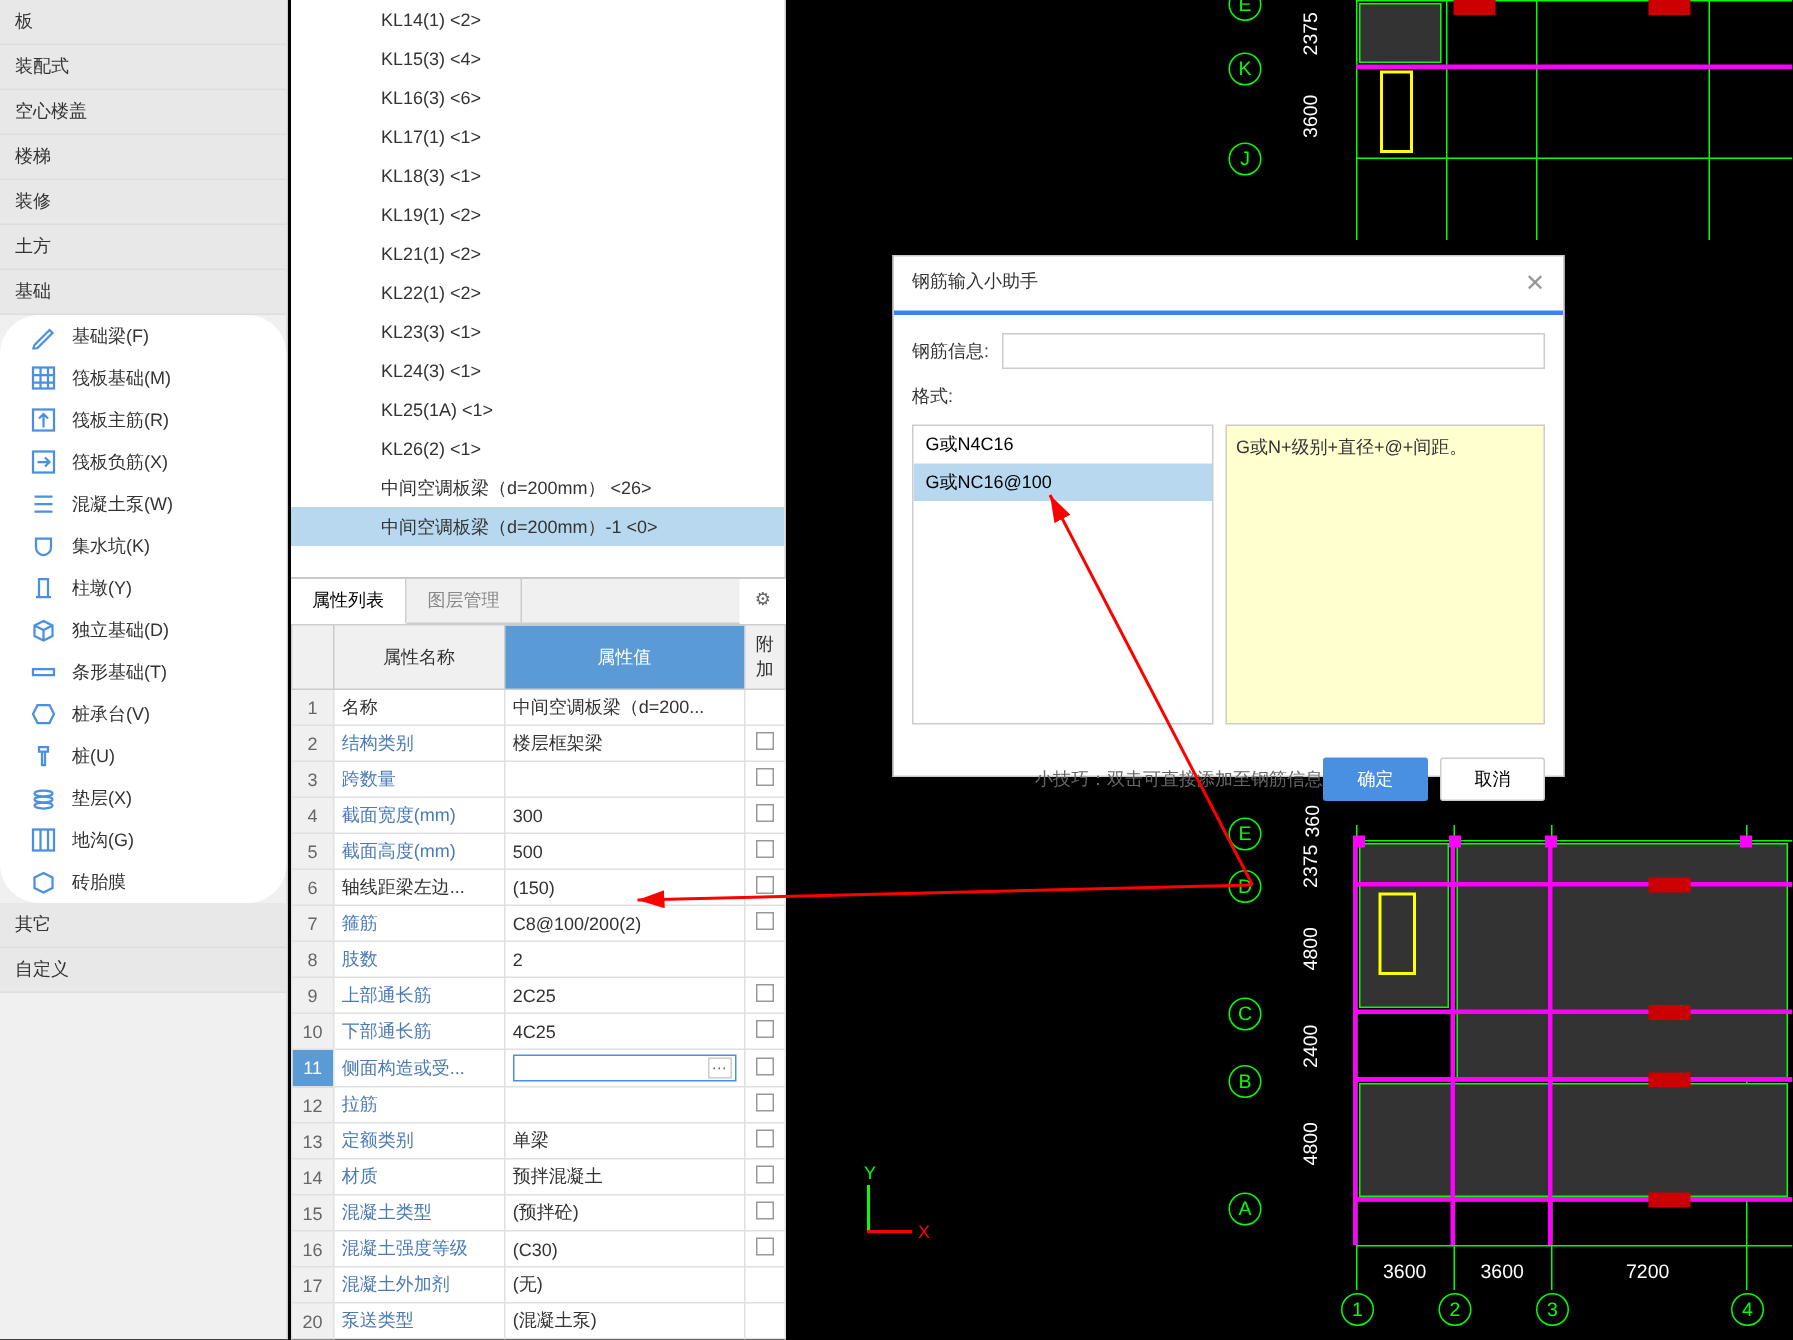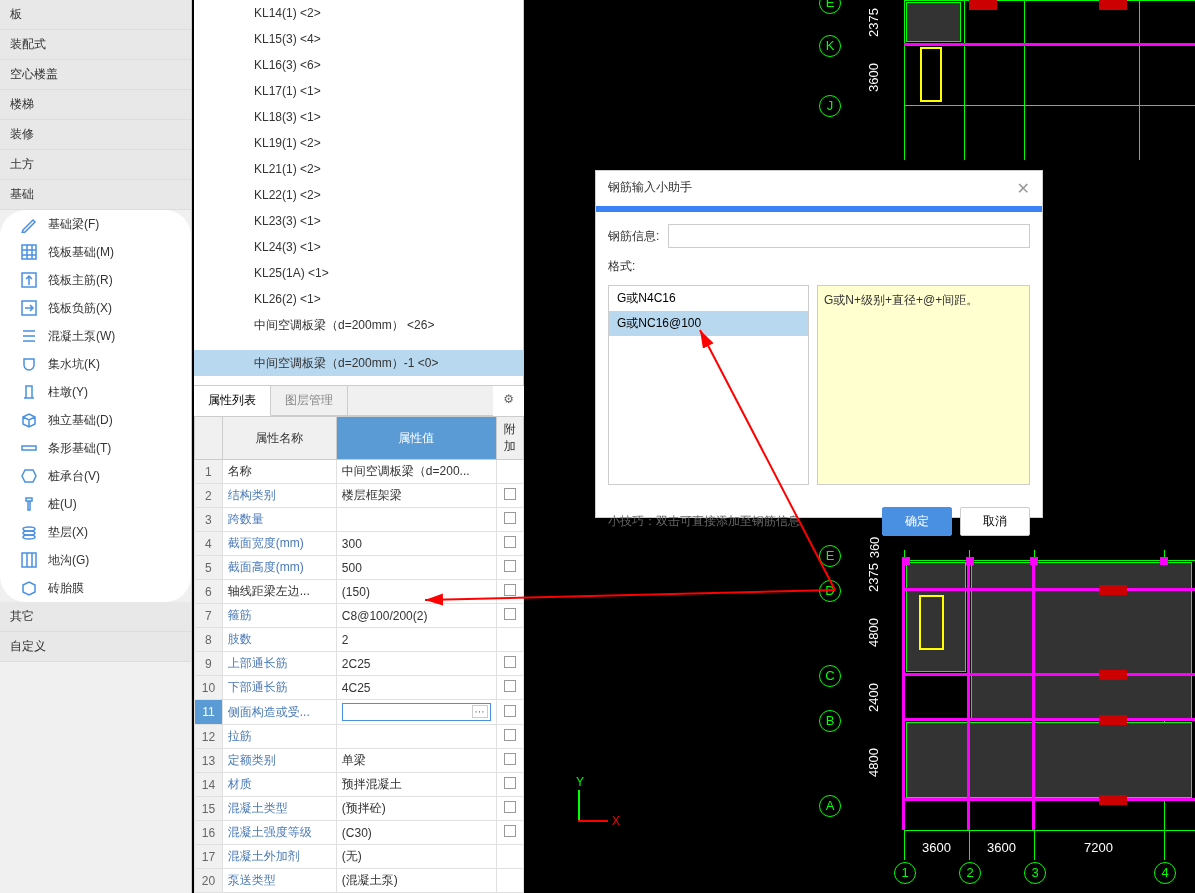--- a/index.html
+++ b/index.html
@@ -7,21 +7,21 @@
 
 .left-sidebar { position: absolute; left: 0; top: 0; width: 192px; height: 893px; background: #f0f0f0; border-right: 1px solid #ccc; }
 .cat-header { padding: 6px 10px; background: #e8e8e8; border-bottom: 1px solid #ddd; cursor: pointer; color: #333; }
 .cat-items { background: #fff; border-radius: 26px; }
 .cat-item { display: flex; align-items: center; padding: 5px 10px 5px 20px; cursor: pointer; color: #333; }
 .cat-item .icon { width: 18px; height: 18px; margin-right: 10px; display: inline-block; color: #4a90e2; }
 .icon svg { width: 18px; height: 18px; stroke: #4a90e2; fill: none; stroke-width: 1.5; }
 
 .tree-panel { position: absolute; left: 194px; top: 0; width: 330px; height: 385px; background: #fff; overflow-y: auto; border-right: 1px solid #ccc; }
 .tree-item { padding: 3px 10px 3px 60px; cursor: pointer; color: #333; line-height: 20px; }
-.tree-item.selected { background: #b8d8f0; margin-top: 12px; }
+.tree-item.selected { background: #b8d8f0; }
 
 .prop-panel { position: absolute; left: 194px; top: 385px; width: 330px; height: 508px; background: #fff; border-top: 1px solid #ccc; }
 .prop-tabs { display: flex; border-bottom: 1px solid #ccc; background: #f0f0f0; }
 .prop-tab { padding: 6px 14px; cursor: pointer; border-right: 1px solid #ccc; }
 .prop-tab.active { background: #fff; border-bottom: 1px solid #fff; margin-bottom: -1px; }
 .prop-tab.inactive { color: #888; }
 .config-icon { float: right; padding: 6px 10px; cursor: pointer; color: #666; }
 
 .prop-table { width: 100%; border-collapse: collapse; }
 .prop-table th { background: #f0f0f0; padding: 4px; border: 1px solid #ccc; font-weight: normal; color: #333; }
@@ -47,32 +47,32 @@
 .magenta-bar { position: absolute; background: #f0f; }
 .beam-fill { position: absolute; background: #333; border: 1px solid #0f0; }
 .red-tag { position: absolute; width: 28px; height: 10px; background: #c00; }
 .axis-indicator { position: absolute; left: 560px; top: 790px; }
 .axis-y { position: absolute; width: 2px; height: 30px; background: #0f0; left: 14px; top: 0; }
 .axis-x { position: absolute; width: 30px; height: 2px; background: #f00; left: 14px; top: 30px; }
 .axis-txt-y { position: absolute; color: #0f0; left: 12px; top: -15px; }
 .axis-txt-x { position: absolute; color: #f00; left: 48px; top: 24px; }
 
 .dialog { position: absolute; left: 595px; top: 170px; width: 448px; height: 348px; background: #fff; border: 1px solid #ccc; box-shadow: 0 4px 20px rgba(0,0,0,0.3); }
-.dlg-title { padding: 8px 12px; border-bottom: 6px solid #3b82f6; display: flex; justify-content: space-between; color: #333; font-size: 13px; }
+.dlg-title { padding: 8px 12px; border-bottom: 3px solid #3b82f6; display: flex; justify-content: space-between; color: #333; font-size: 13px; }
 .dlg-close { cursor: pointer; color: #999; font-size: 16px; }
 .dlg-body { padding: 12px; }
 .dlg-row { display: flex; align-items: center; margin-bottom: 10px; }
 .dlg-label { width: 60px; color: #333; }
 .dlg-input { flex: 1; height: 24px; border: 1px solid #ccc; padding: 0 6px; }
 .dlg-lists { display: flex; gap: 8px; height: 200px; }
 .dlg-list { flex: 1; border: 1px solid #ccc; background: #fff; overflow: auto; }
 .dlg-list.yellow { background: #ffffd0; padding: 6px; color: #333; }
 .dlg-list-item { padding: 4px 8px; cursor: pointer; }
 .dlg-list-item.selected { background: #b8d8f0; }
-.dlg-footer { display: flex; justify-content: space-between; align-items: center; padding: 10px 12px; }
+.dlg-footer { display: flex; justify-content: flex-end; align-items: center; padding: 10px 12px; }
 .dlg-tip { color: #666; }
 .dlg-btns { display: flex; gap: 8px; }
 .btn { padding: 5px 22px; border: 1px solid #ccc; background: #fff; cursor: pointer; border-radius: 2px; }
 .btn.primary { background: #4a90e2; color: #fff; border-color: #4a90e2; }
 
 .arrow-svg { position: absolute; pointer-events: none; }
 </style>
 </head>
 <body>
 

